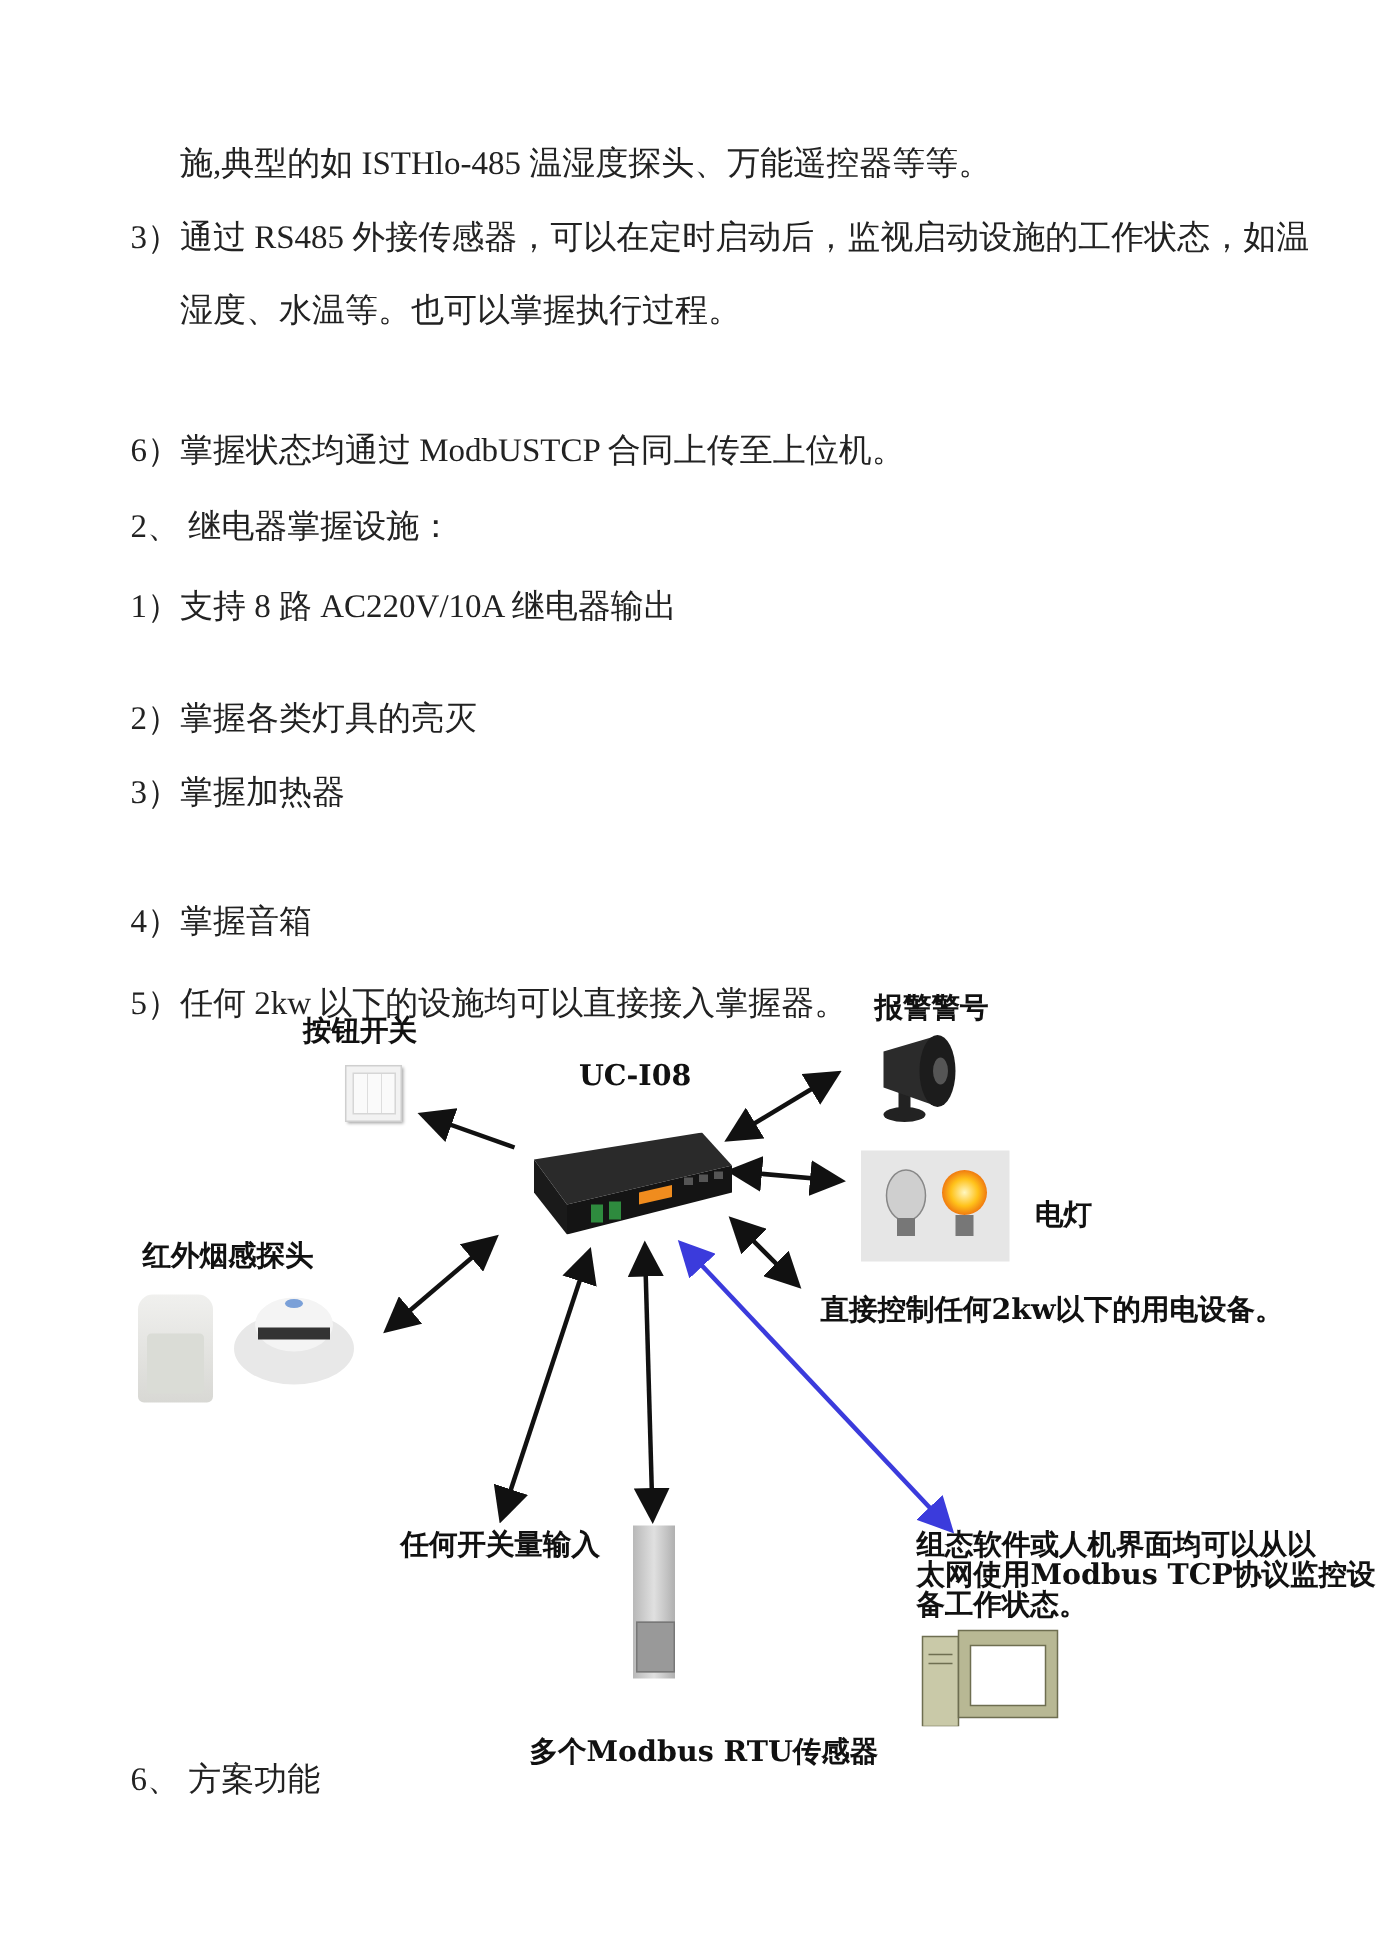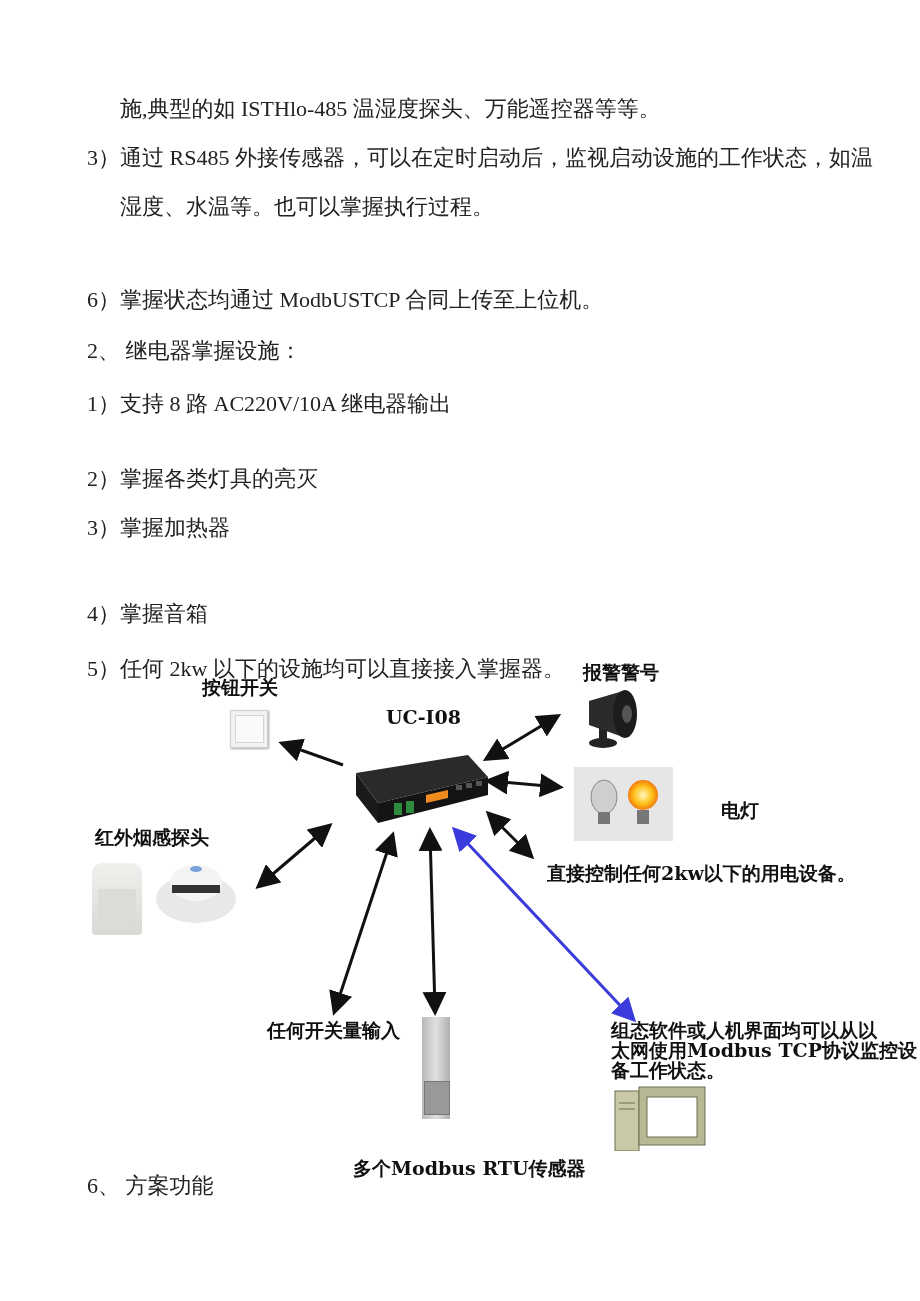--- a/index.html
+++ b/index.html
@@ -94,21 +94,21 @@
           <radialGradient id="glow">
             <stop offset="0" stop-color="#fff7c0"></stop>
             <stop offset="0.6" stop-color="#ffc21a"></stop>
             <stop offset="1" stop-color="#f07a10"></stop>
           </radialGradient>
         </defs>
       <circle cx="69" cy="28" r="15" fill="url(#glow)"></circle>
       <rect x="63" y="43" width="12" height="14" fill="#777"></rect>
     </svg>
   </div>
-  <div class="lbl" style="left:610px;top:146px;margin-left:31px;">电灯</div>
+  <div class="lbl" style="left:610px;top:146px;">电灯</div>
 
   <div class="lbl" style="left:467px;top:209px;">直接控制任何2kw以下的用电设备。</div>
 
   <div class="lbl" style="left:15px;top:173px;">红外烟感探头</div>
   <div class="obj" style="left:12px;top:208px;width:50px;height:72px;background:linear-gradient(#f0f0ee,#d8d8d4);border-radius:10px 10px 4px 4px;">
     <div style="position:absolute;left:6px;top:26px;width:38px;height:40px;background:#dadcd6;border-radius:3px;"></div>
   </div>
   <div class="obj" style="left:75px;top:200px;width:82px;height:70px;">
     <svg width="82" height="70" viewBox="0 0 82 70">
       <ellipse cx="41" cy="44" rx="40" ry="24" fill="#e8e8e8"></ellipse>

